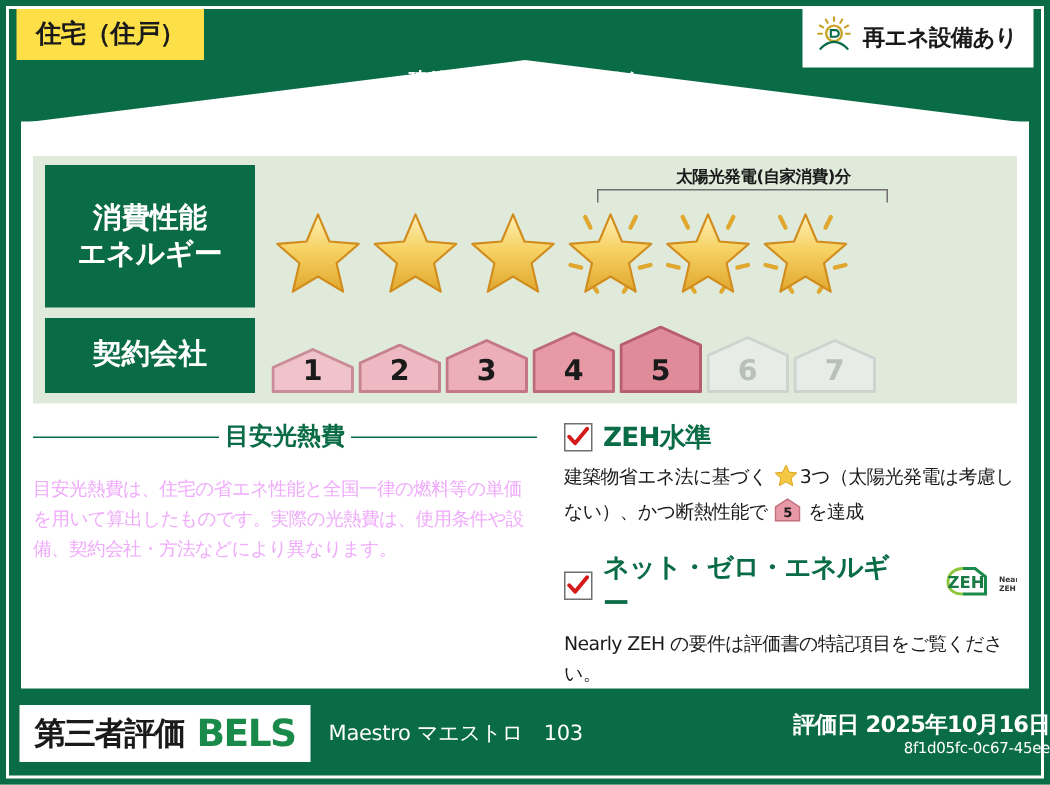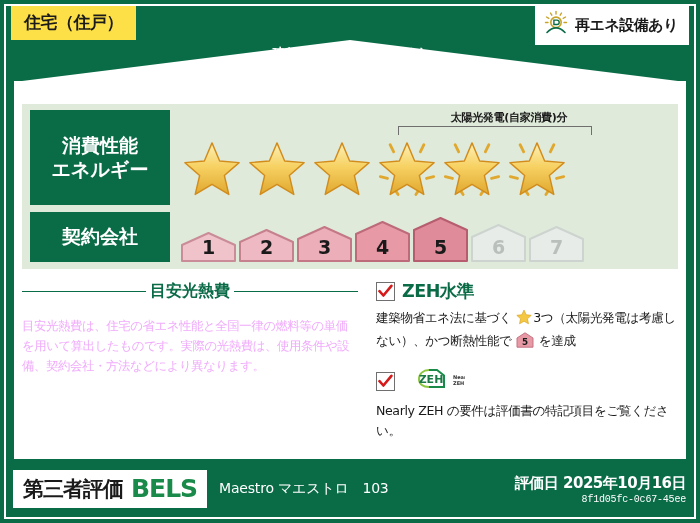--- a/index.html
+++ b/index.html
@@ -306,26 +306,25 @@
     letter-spacing: -1px;
   }
   #footer-property {
     margin-left: 12px;
     color: #ffffff;
     font-size: 14px;
     letter-spacing: -0.2px;
   }
   #footer-right {
     margin-left: auto;
-    margin-right: 14px;
     text-align: right;
     color: #ffffff;
   }
   #eval-date { font-size: 15px; font-weight: bold; letter-spacing: -0.5px; }
-  #eval-id { font-size: 10px; margin-top: 1px; letter-spacing: -0.2px; font-family: Liberation Mono, monospace; }
+  #eval-id { font-size: 10px; margin-top: 1px; letter-spacing: -0.2px; }
 </style>
 </head>
 <body>
 
 <div id="label-root">
 
   <div id="house-panel">
     <svg id="house-roof" viewBox="0 0 672 42" preserveAspectRatio="none">
       <polygon points="336,0 672,42 0,42" fill="#ffffff"></polygon>
     </svg>
@@ -566,20 +565,21 @@
           </div>
         </div>
 
         <div class="check-item">
           <div class="check-head">
             <span class="check-box">
               <svg width="15" height="15" viewBox="0 0 15 15">
                 <path d="M1.5 7.2 L5.4 11.5 L13.4 1.8" fill="none" stroke="#d41a1a" stroke-width="2.6" stroke-linecap="round" stroke-linejoin="round"></path>
               </svg>
             </span>
+            <span class="check-title">ネット・ゼロ・エネルギー</span>
             <span id="zeh-logo">
               <svg width="58" height="26" viewBox="0 0 58 26">
                 <path d="M22 4 L30 4 L37 9.5 L37 21 L22 21" fill="none" stroke="#1a8a4a" stroke-width="2"></path>
                 <path d="M22 4 C16 4 12 8 12 13 C12 18 16 21 22 21" fill="none" stroke="#8dc63f" stroke-width="2"></path>
                 <text x="24" y="17" font-family="DejaVu Sans, sans-serif" font-size="11" font-weight="bold" fill="#1a7a44" text-anchor="middle">ZEH</text>
                 <text x="46" y="13" font-family="DejaVu Sans, sans-serif" font-size="5" font-weight="bold" fill="#333">Nearly</text>
                 <text x="46" y="19" font-family="DejaVu Sans, sans-serif" font-size="5" font-weight="bold" fill="#333">ZEH</text>
               </svg>
             </span>
           </div>

